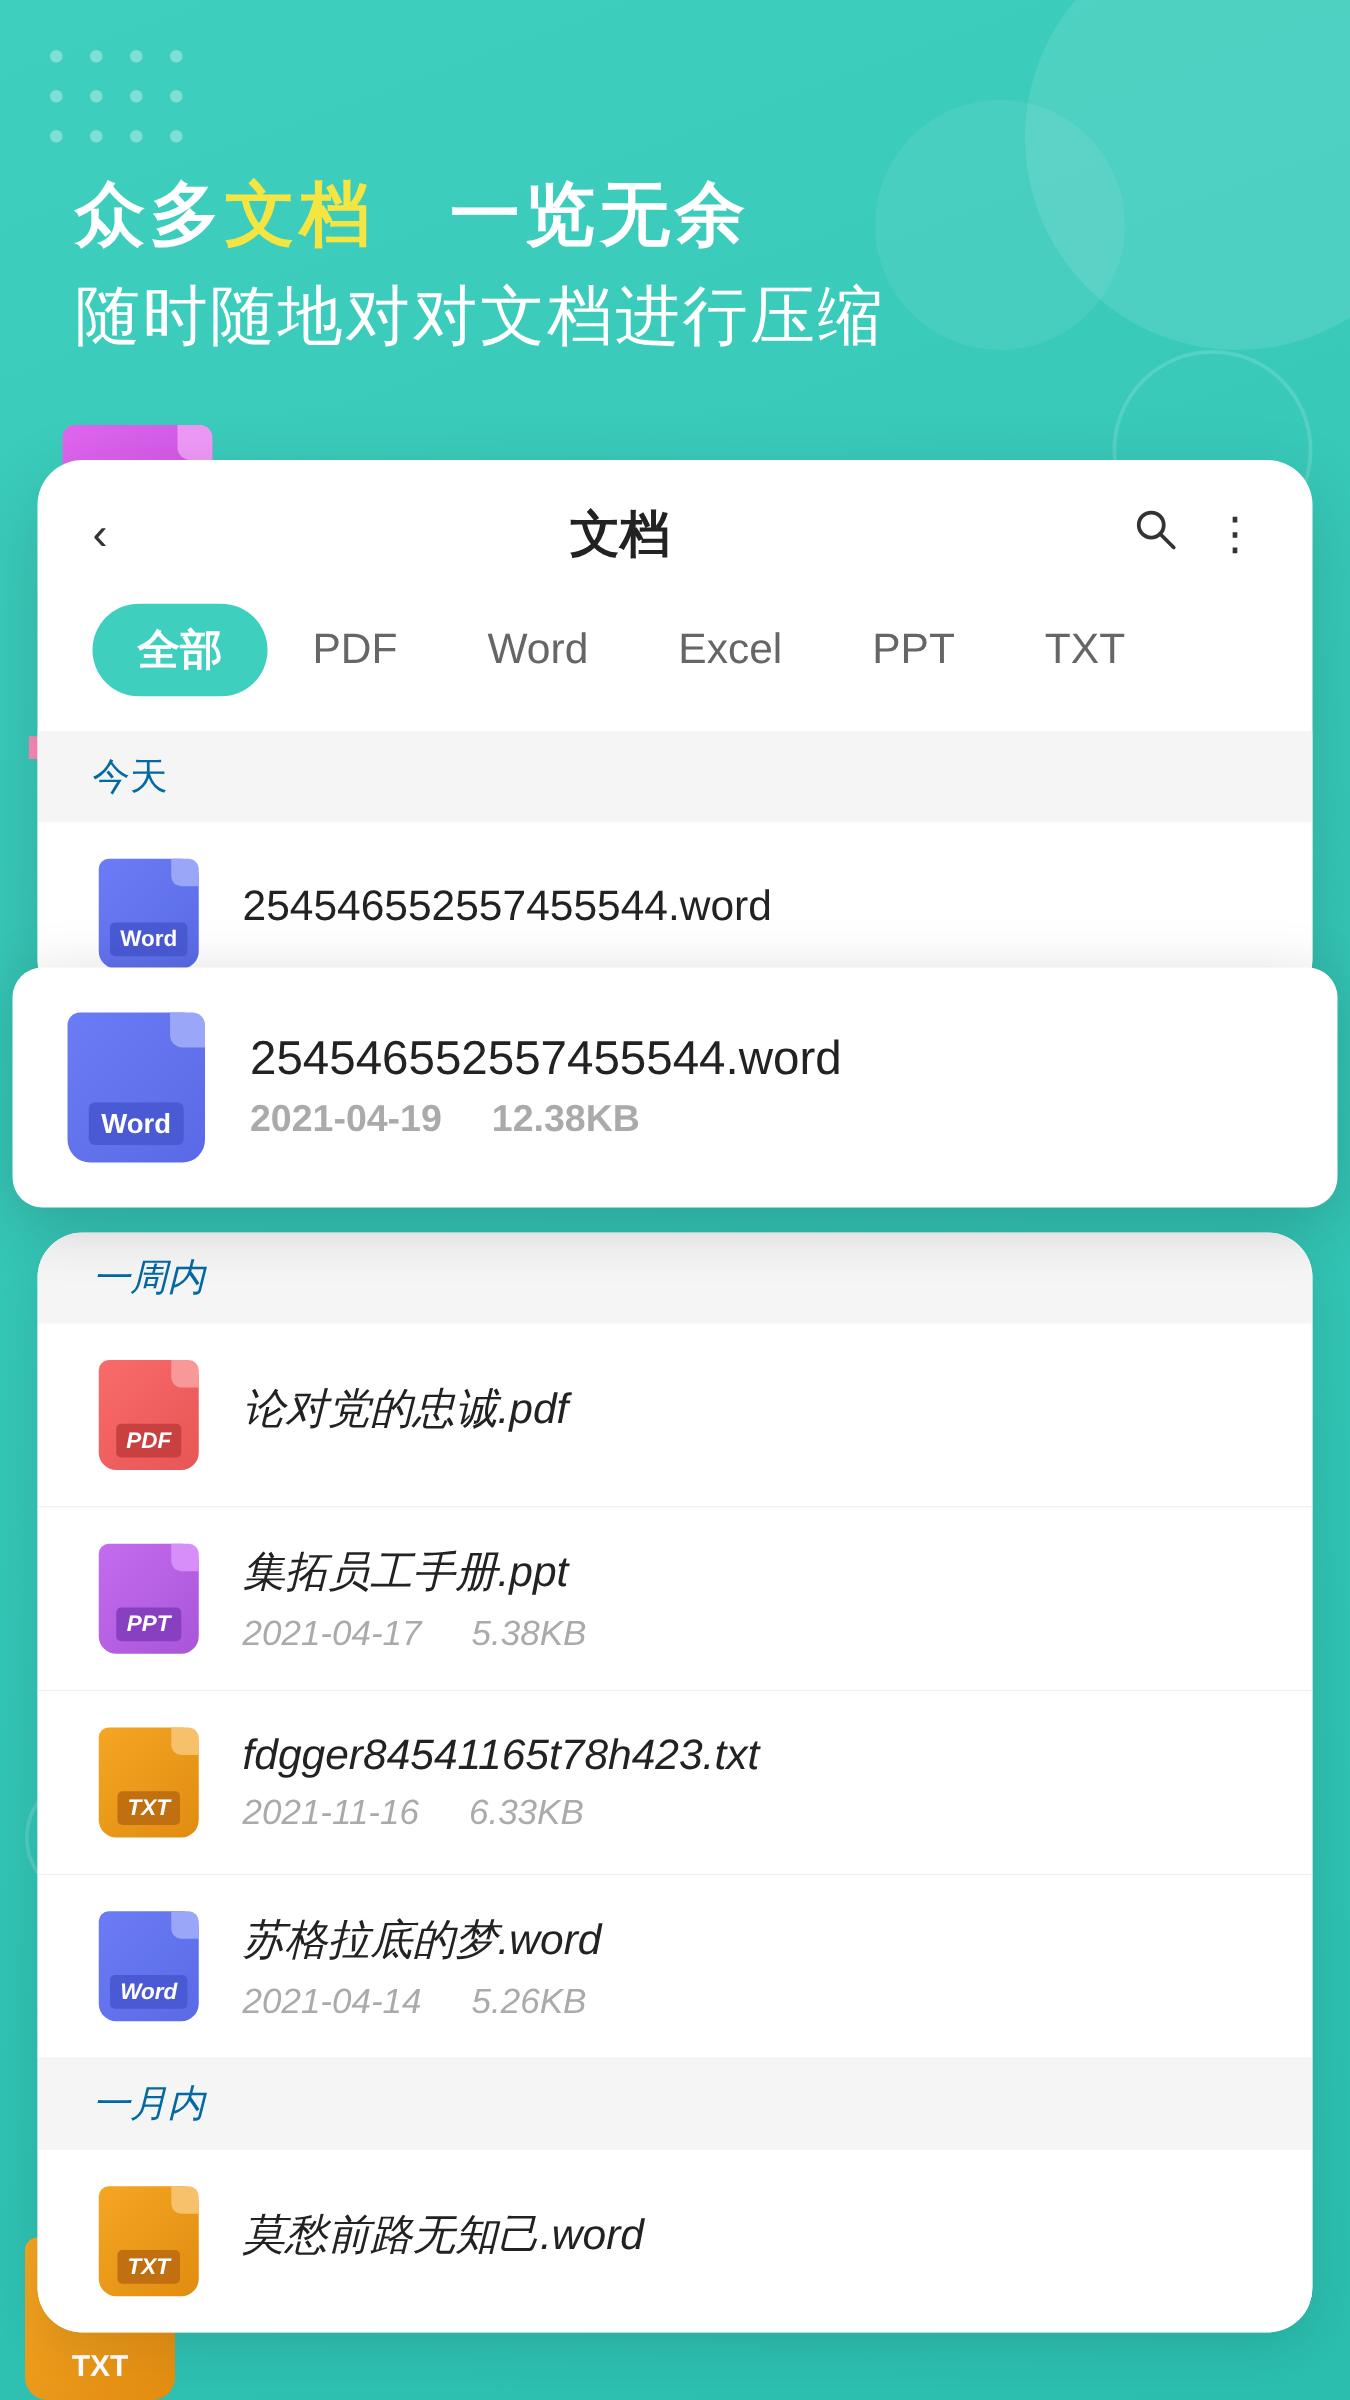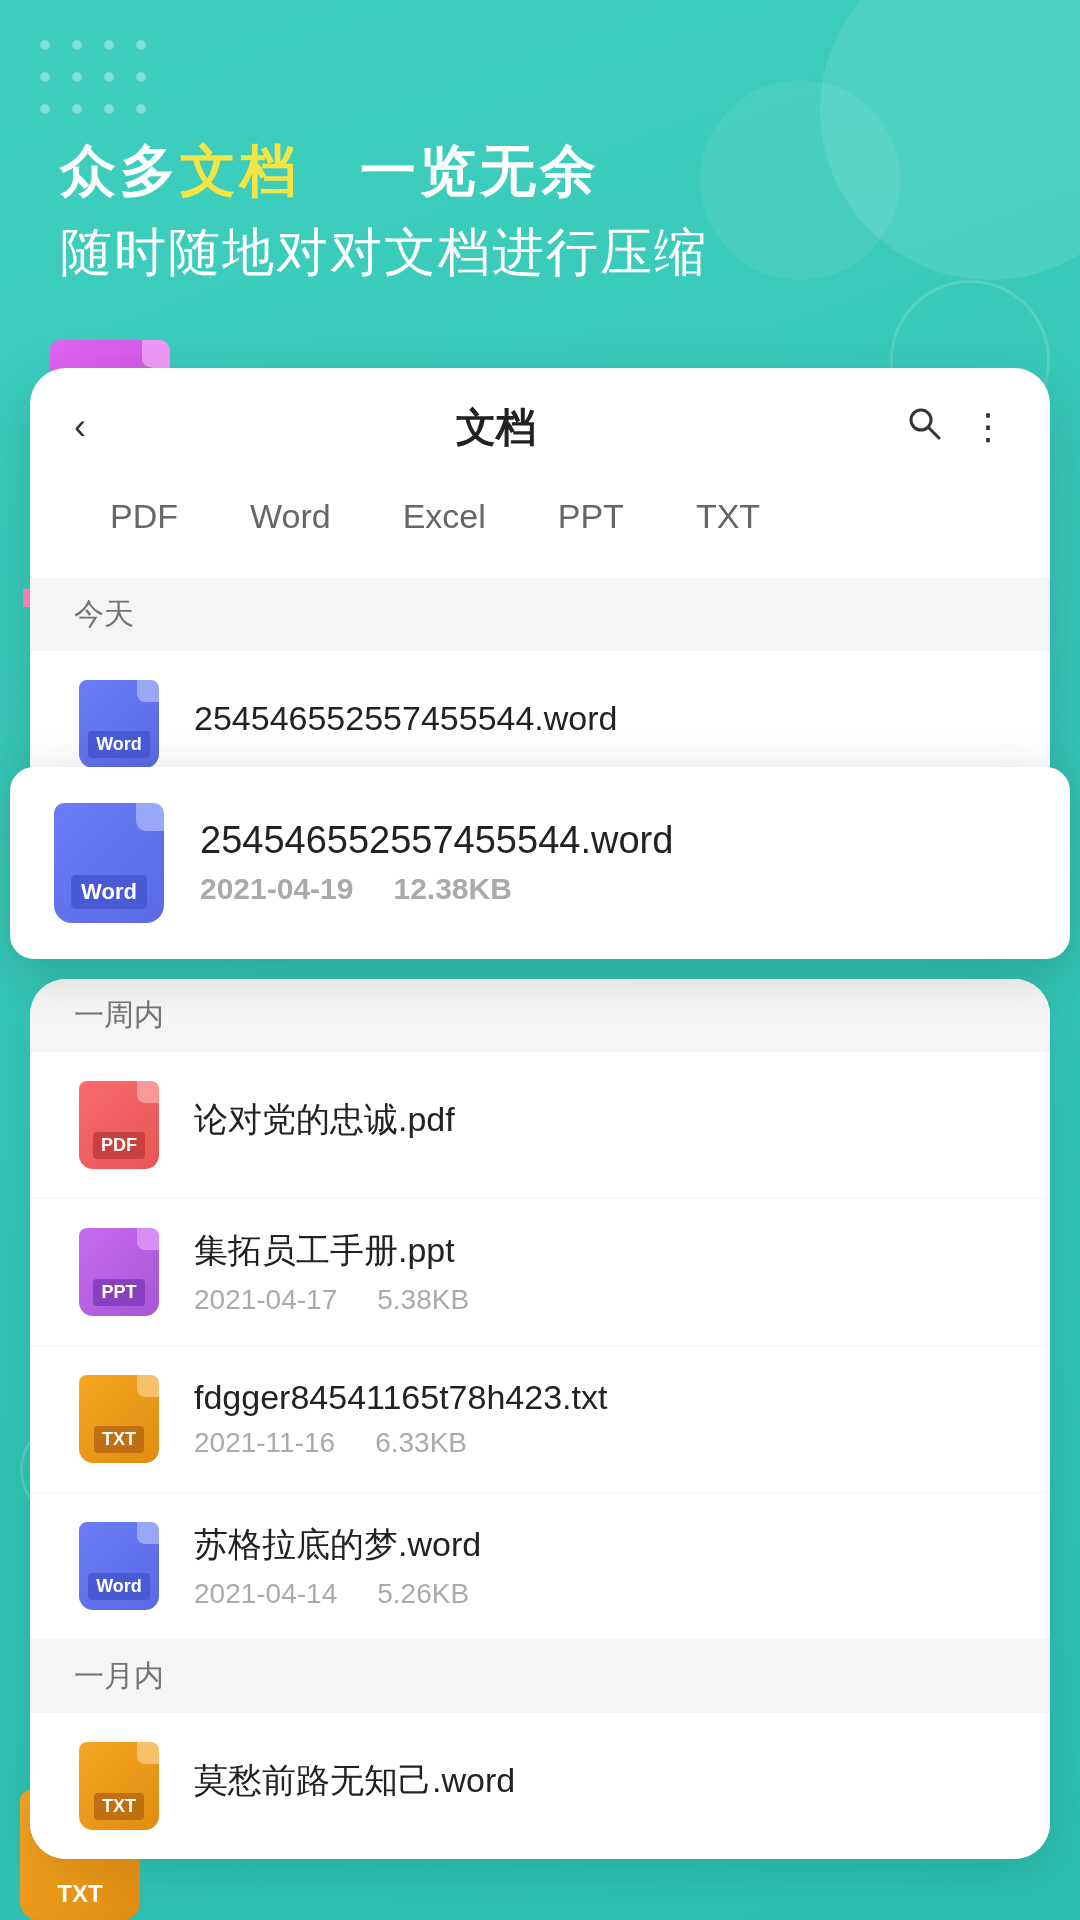--- a/index.html
+++ b/index.html
@@ -165,21 +165,21 @@
       background: #3ecfbe;
       color: #fff;
       font-weight: 600;
     }
 
     
     .section-header {
       background: #f5f5f5;
       padding: 16px 44px;
       font-size: 30px;
-      color: #737373;
+      color: #0369a1;
     }
 
     
     .file-item {
       display: flex;
       align-items: center;
       padding: 28px 44px;
       border-bottom: 1px solid #f0f0f0;
       background: #fff;
       cursor: pointer;
@@ -511,20 +511,21 @@
             <svg width="36" height="36" viewBox="0 0 36 36" fill="none">
               <circle cx="15" cy="15" r="10" stroke="#333" stroke-width="3" fill="none"></circle>
               <line x1="22" y1="22" x2="33" y2="33" stroke="#333" stroke-width="3" stroke-linecap="round"></line>
             </svg>
           </span>
           <span class="toolbar-icon">⋮</span>
         </div>
       </div>
 
       <div class="filter-tabs">
+        <div class="filter-tab active">全部</div>
         <div class="filter-tab">PDF</div>
         <div class="filter-tab">Word</div>
         <div class="filter-tab">Excel</div>
         <div class="filter-tab">PPT</div>
         <div class="filter-tab">TXT</div>
       </div>
 
       <div class="section-header">今天</div>
 
       <div class="file-item" style="position:relative; z-index:1;">
@@ -549,21 +550,21 @@
       <div class="file-info">
         <div class="file-name">254546552557455544.word</div>
         <div class="file-meta">
           <span>2021-04-19</span>
           <span>12.38KB</span>
         </div>
       </div>
     </div>
   </div>
 
-  <div style="background:#fff; margin: 20px 30px 0; border-radius: 36px; overflow:hidden; box-shadow: 0 10px 40px rgba(0,0,0,0.10); position:relative; z-index:10;">
+  <div style="background:#fff; margin: 20px 30px 0; border-radius: 36px; overflow:hidden; box-shadow: 0 10px 40px rgba(0,0,0,0.10); position:relative; z-index:10;font-style:italic;">
 
     <div class="section-header">一周内</div>
 
     <div class="file-item">
       <div class="file-icon-wrap">
         <div class="icon-pdf">
           <span class="icon-pdf-label">PDF</span>
         </div>
       </div>
       <div class="file-info">

